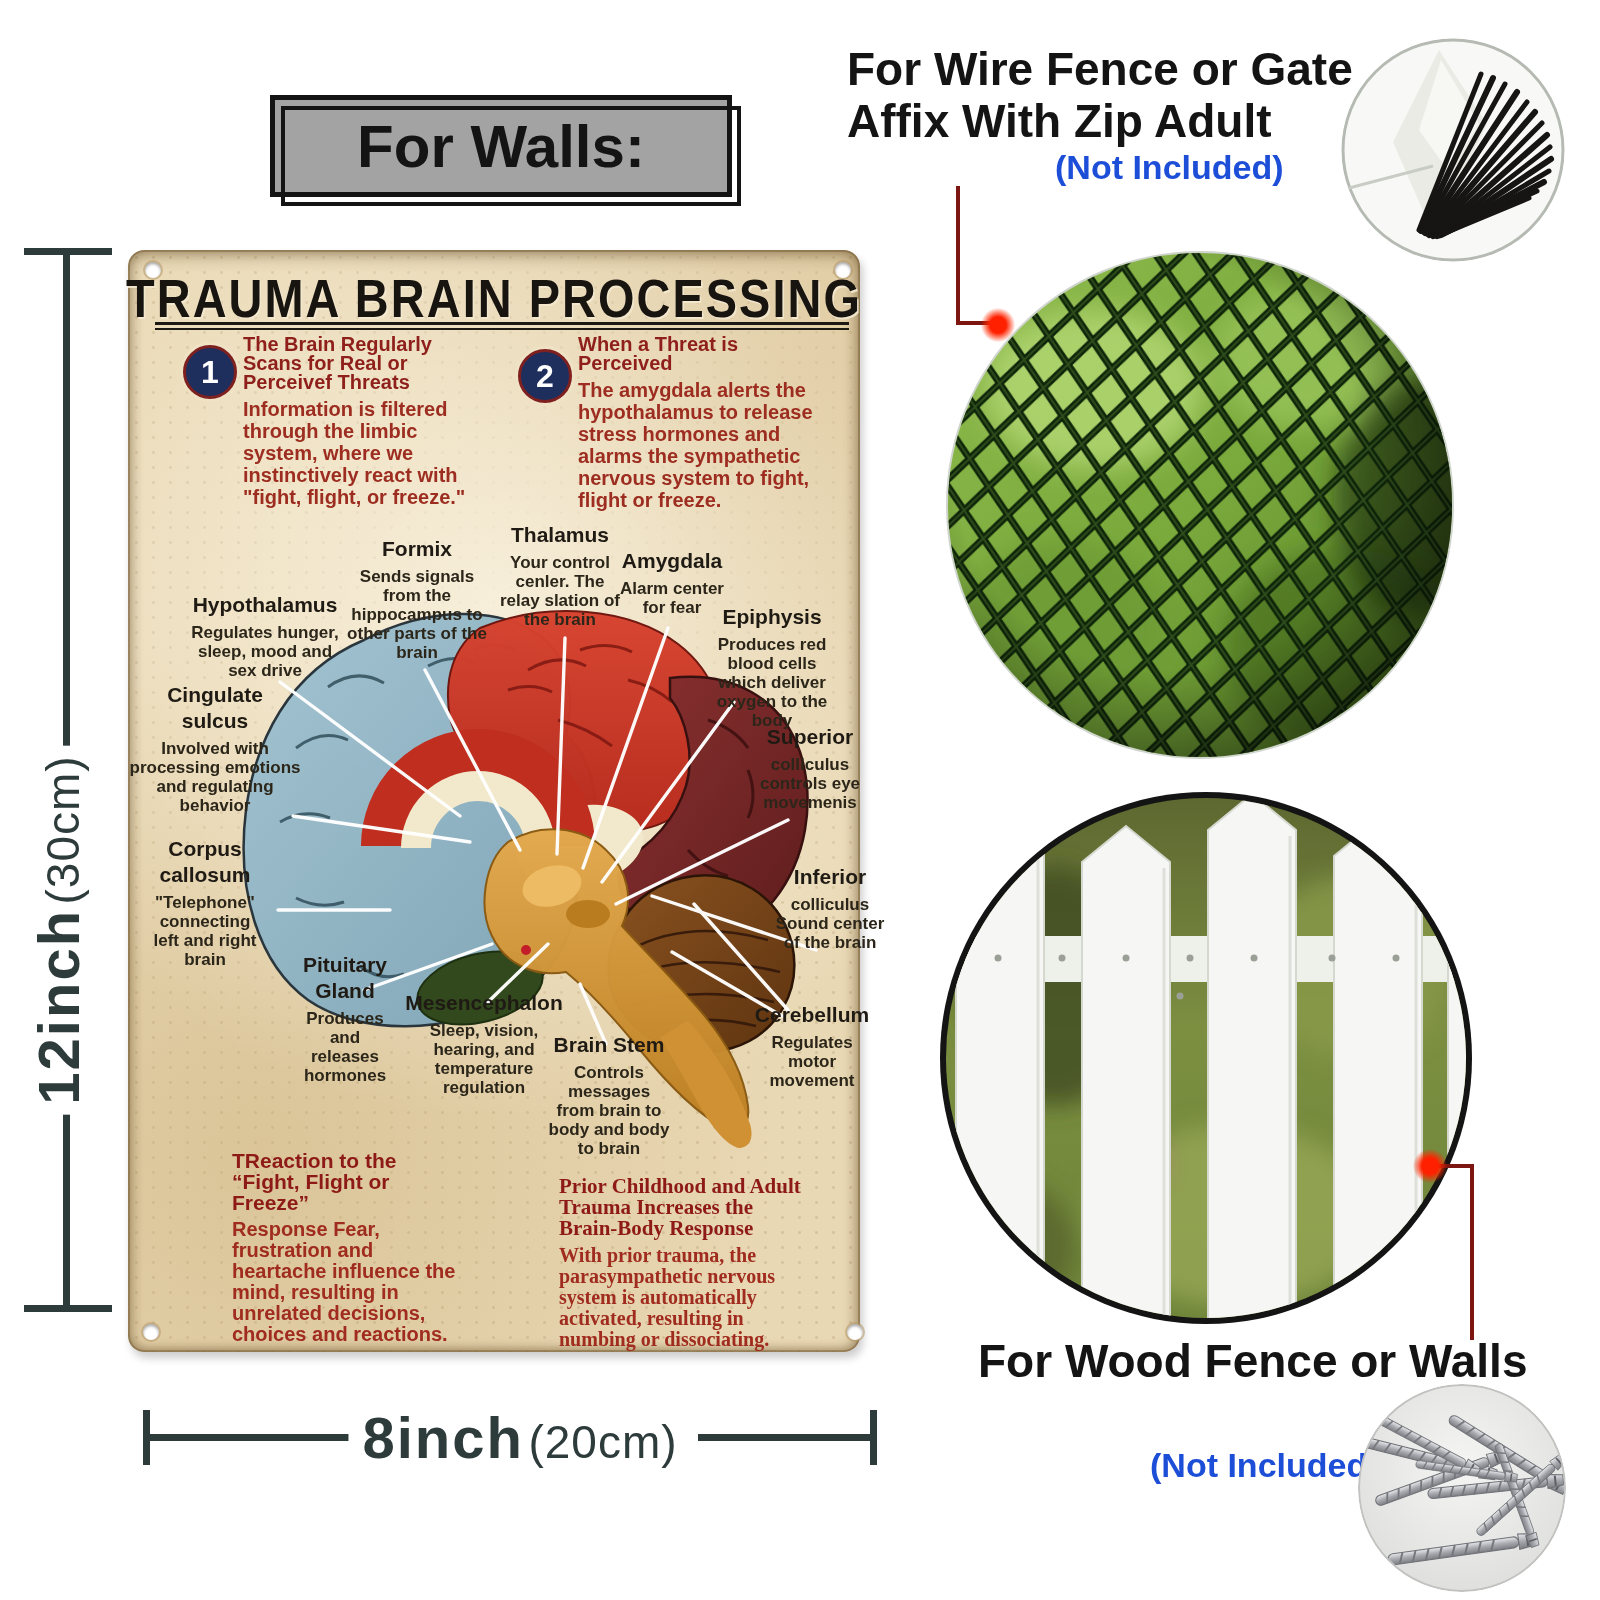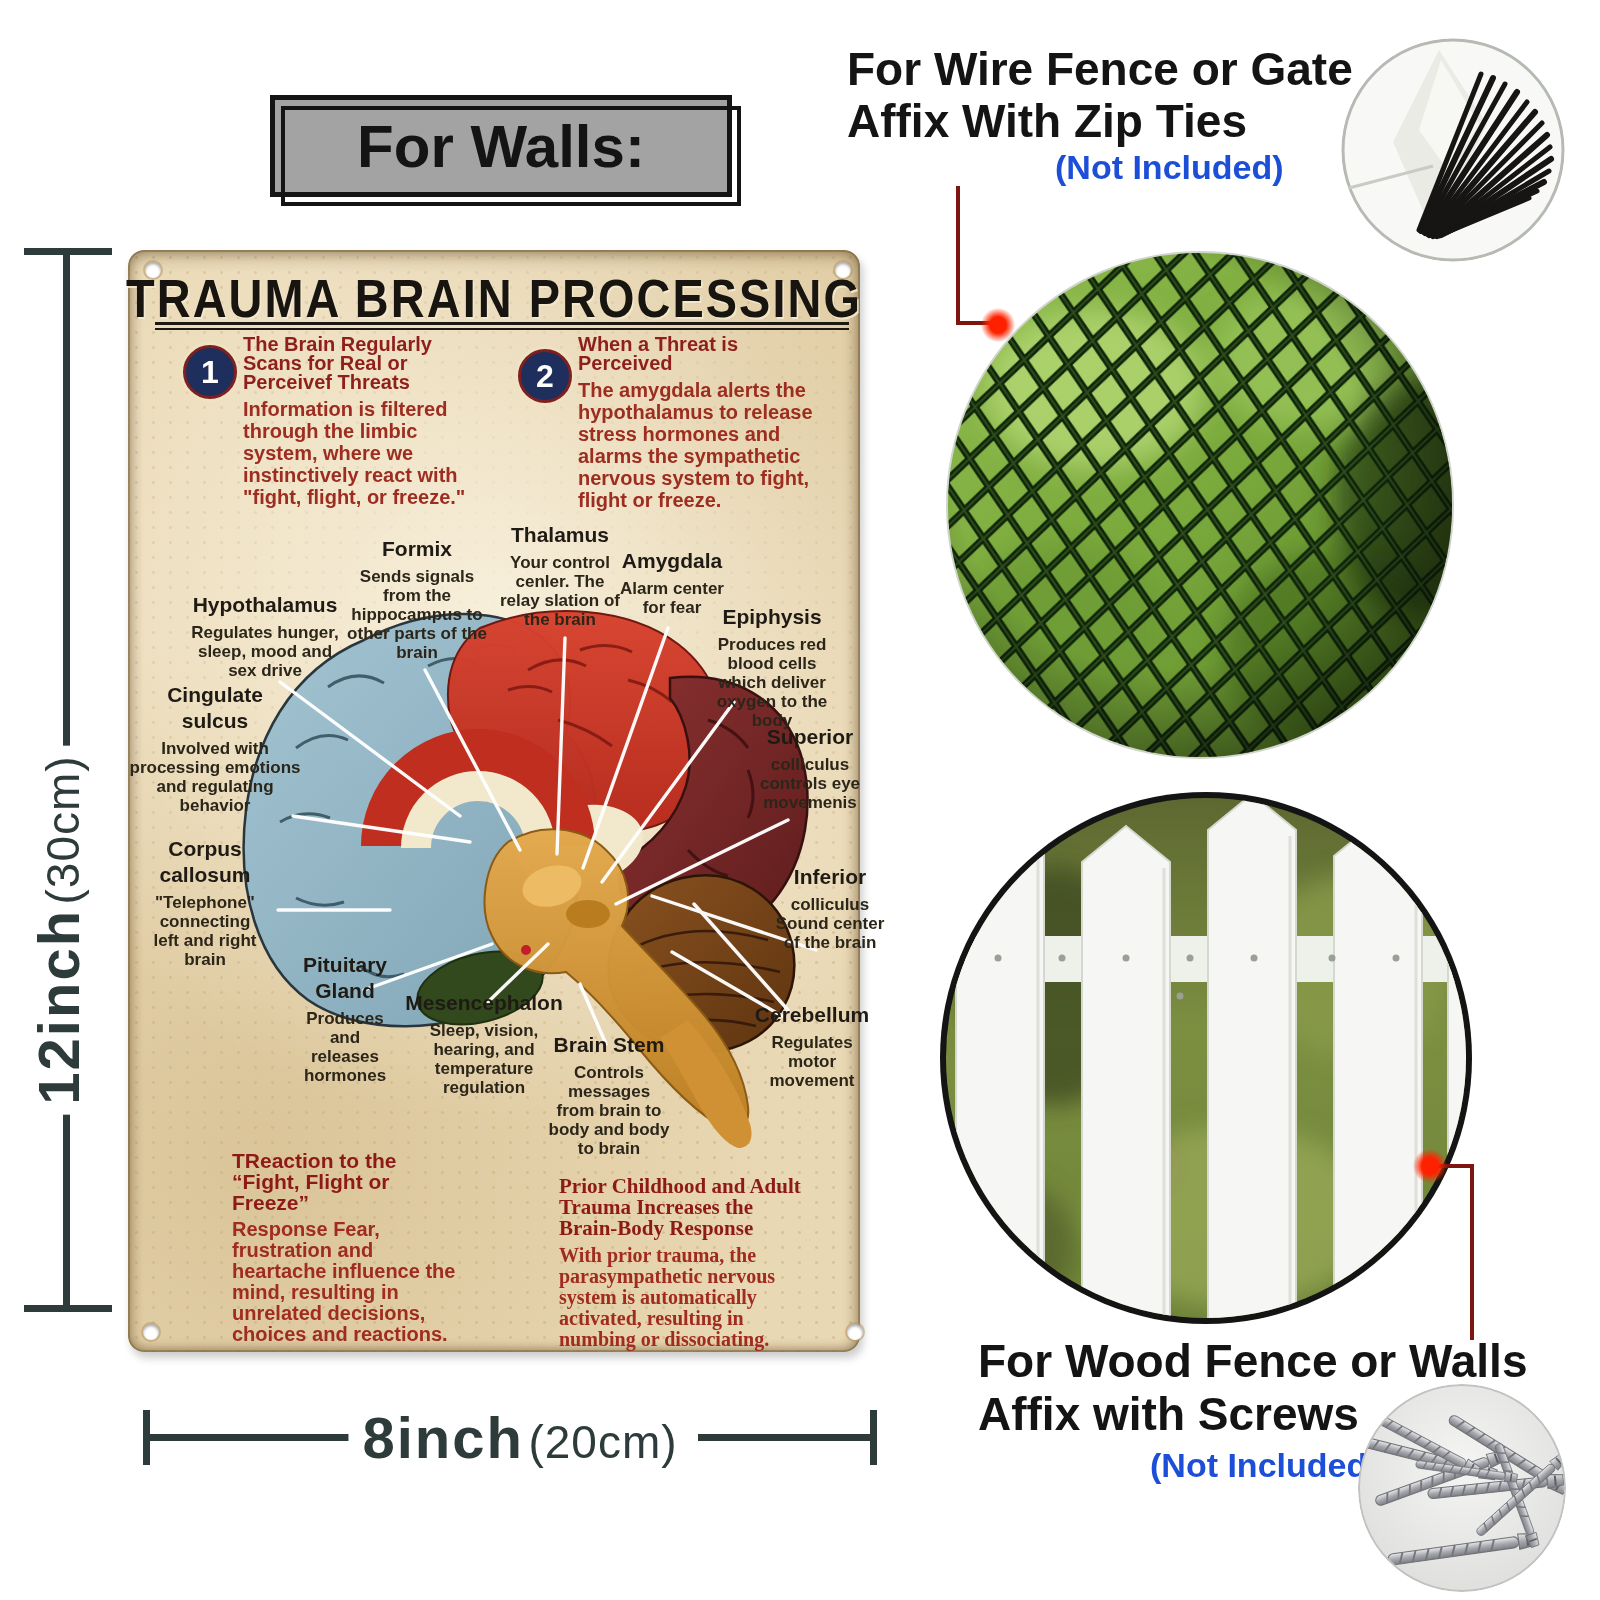--- a/index.html
+++ b/index.html
@@ -338,25 +338,24 @@
 Brain-Body Response</div>
       <div class="b">With prior trauma, the
 parasympathetic nervous
 system is automatically
 activated, resulting in
 numbing or dissociating.</div>
     </div>
   </div>
 
   <div class="bigline" style="left:847px;top:42px;text-align:right;">For Wire Fence or Gate</div>
-  <div class="bigline" style="left:847px;top:94px;">Affix With Zip Ties</div>
+  <div class="bigline" style="left:847px;top:94px;">Affix With Zip Adult</div>
   <div class="rednote" style="left:1055px;top:148px;">(Not Included)</div>
 
   <div class="bigline" style="left:978px;top:1334px;">For Wood Fence or Walls</div>
-  <div class="bigline" style="left:978px;top:1387px;">Affix with Screws</div>
   <div class="rednote" style="left:1150px;top:1446px;">(Not Included)</div>
 
   <div class="rline" style="left:956px;top:186px;width:4px;height:139px;"></div>
   <div class="rline" style="left:956px;top:321px;width:40px;height:4px;"></div>
   <div class="reddot" style="left:981px;top:308px;"></div>
   <div class="rline" style="left:1432px;top:1164px;width:42px;height:4px;"></div>
   <div class="rline" style="left:1470px;top:1164px;width:4px;height:176px;"></div>
   <div class="reddot" style="left:1413px;top:1149px;"></div>
 
   <div class="photocircle" style="left:1341px;top:38px;width:224px;height:224px;">

